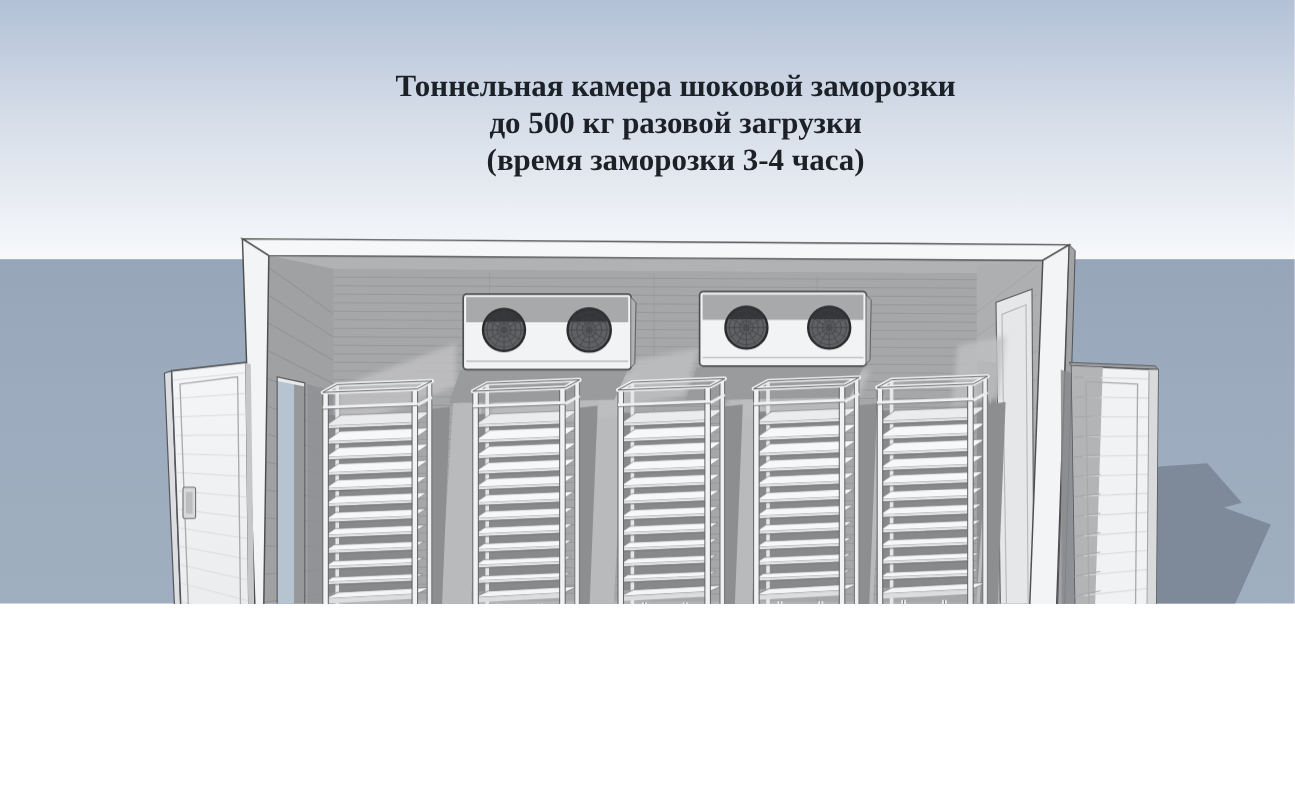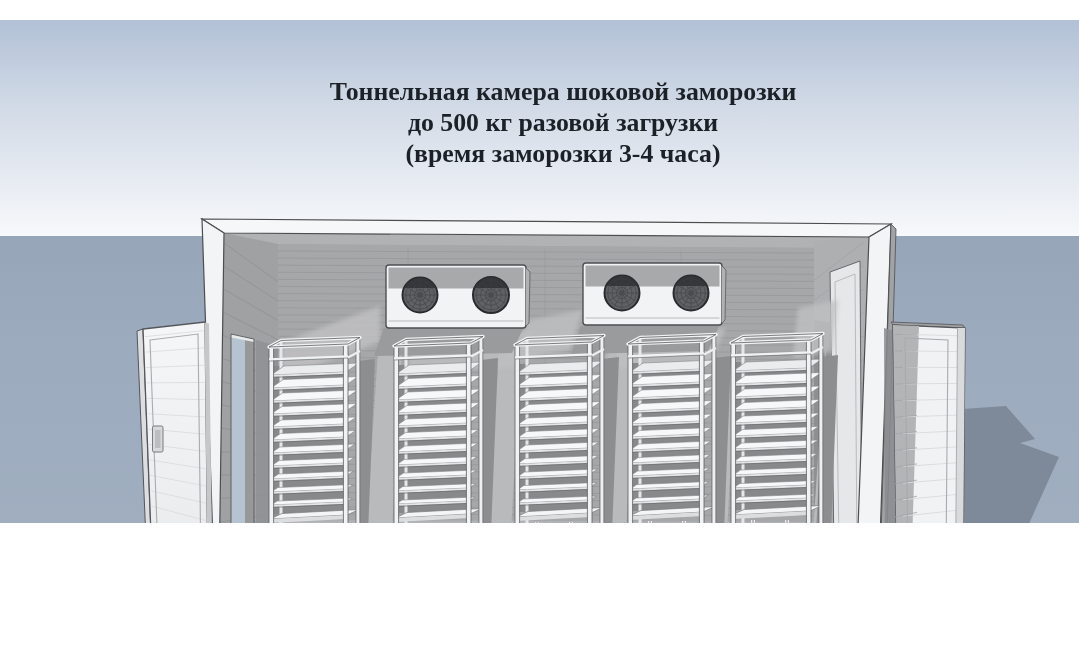--- a/index.html
+++ b/index.html
@@ -1,16 +1,16 @@
 <!DOCTYPE html>
 <html><head>
 <meta charset="utf-8">
 <style>
   html,body { margin:0; padding:0; background:#ffffff; }
-  .scene { position:relative; width:1079px; height:503px; overflow:hidden;margin-top:20px; }
+  .scene { position:relative; width:1079px; height:503px; overflow:hidden; }
 </style>
 </head>
 <body>
 <div class="scene">
 <svg width="1079" height="659" viewBox="0 0 1079 659">
 <defs>
   <linearGradient id="sky" x1="0" y1="0" x2="0" y2="1">
     <stop offset="0" stop-color="#b2c1d7"></stop>
     <stop offset="0.45" stop-color="#d5dde8"></stop>
     <stop offset="0.85" stop-color="#eef1f6"></stop>

